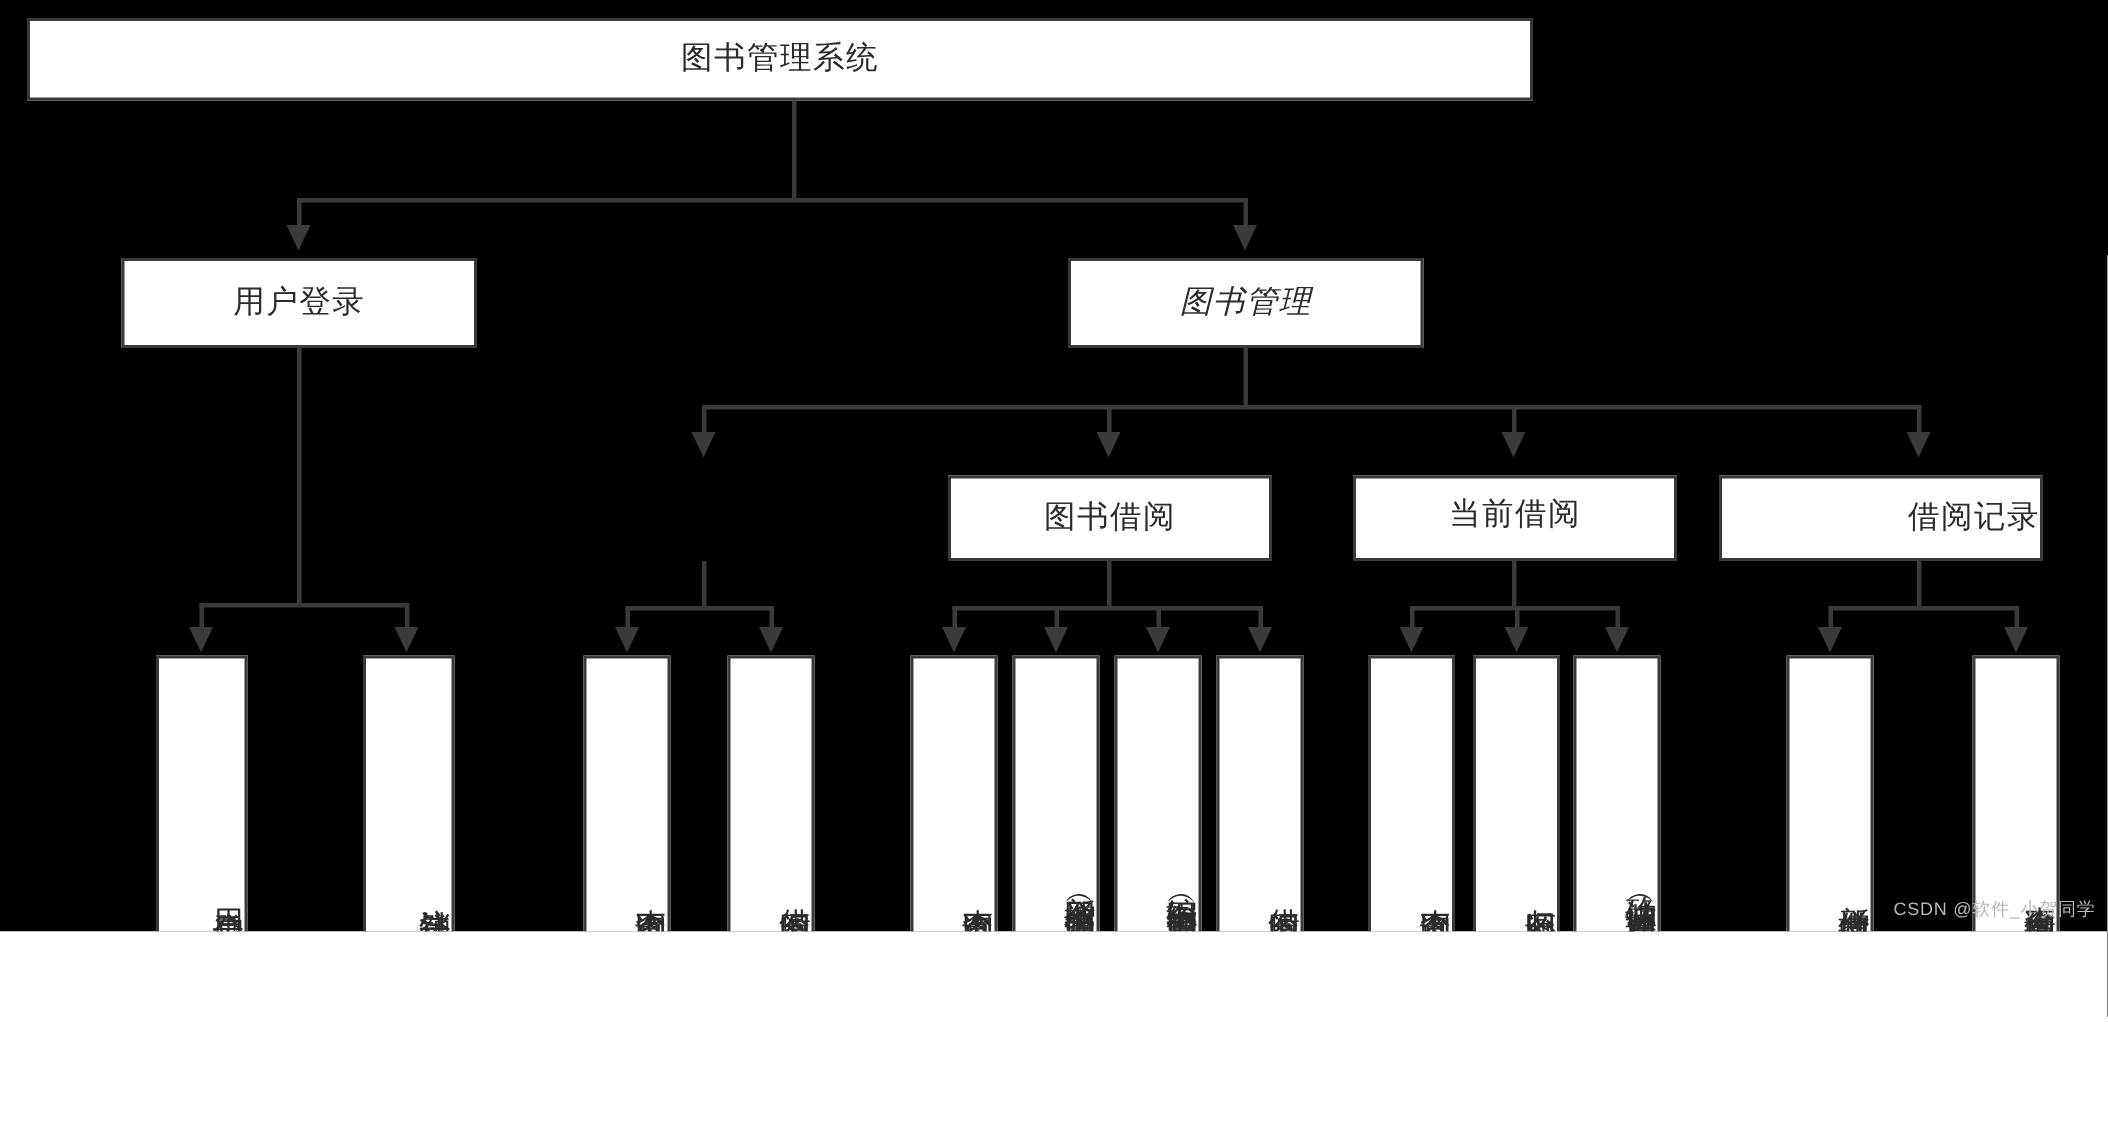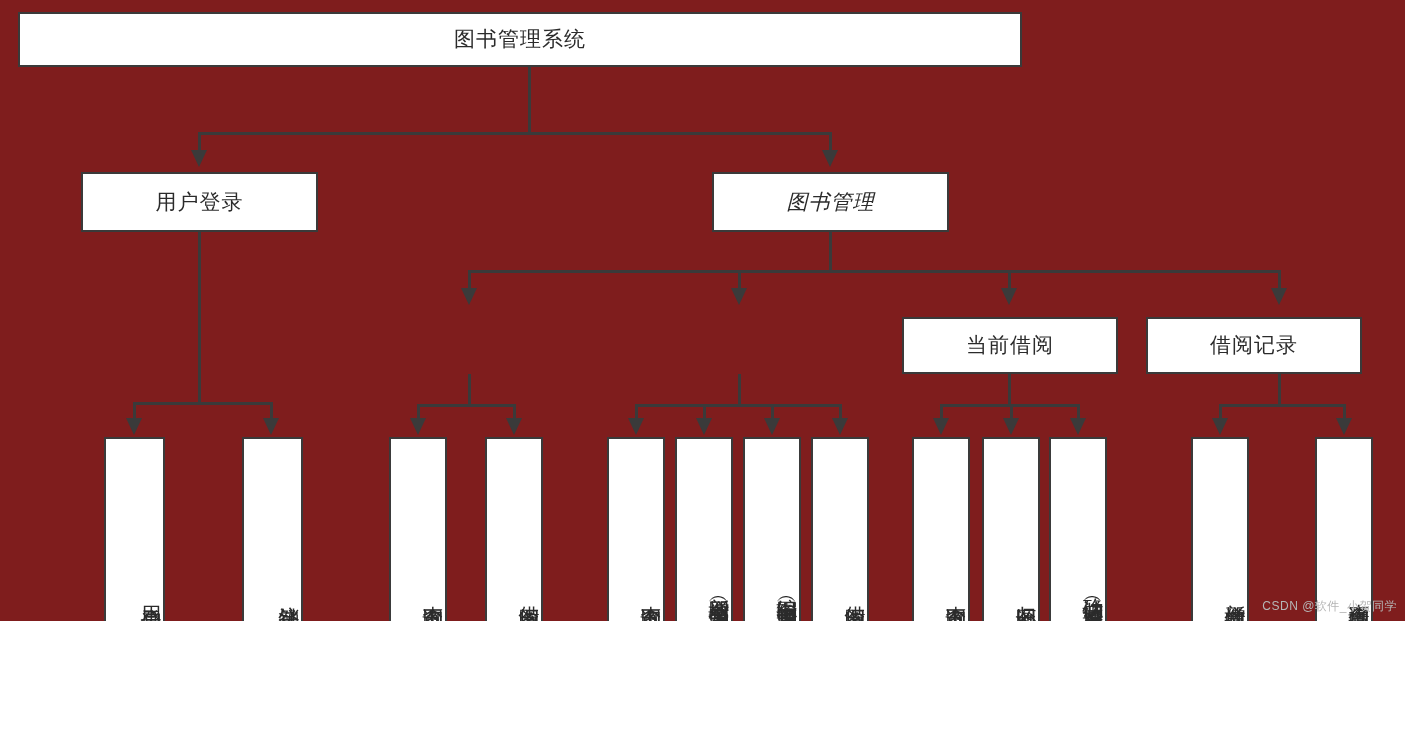--- a/index.html
+++ b/index.html
@@ -4,21 +4,21 @@
 <style>
   html, body {
     margin: 0;
     padding: 0;
     background: #ffffff;
   }
   #canvas {
     position: relative;
     width: 1405px;
     height: 621px;
-    background: #7f1d1d;
+    background: #000000;
     font-family: "Liberation Sans", "DejaVu Sans", sans-serif;
     overflow: hidden;
   }
   .node {
     position: absolute;
     box-sizing: border-box;
     border: 2.5px solid #3a3a3a;
     background: #ffffff;
     display: flex;
     align-items: center;
@@ -104,24 +104,27 @@
   <div class="conn hline" style="left:468px; top:270px; width:812px;"></div>
   <div class="conn vline" style="left:468px; top:270px; height:20px;"></div>
   <div class="arrow" style="left:461px; top:288px;"></div>
   <div class="conn vline" style="left:738px; top:270px; height:20px;"></div>
   <div class="arrow" style="left:731px; top:288px;"></div>
   <div class="conn vline" style="left:1008px; top:270px; height:20px;"></div>
   <div class="arrow" style="left:1001px; top:288px;"></div>
   <div class="conn vline" style="left:1278px; top:270px; height:20px;"></div>
   <div class="arrow" style="left:1271px; top:288px;"></div>
 
-  <div class="node horizontal" style="left:902px; top:317px; width:216px; height:57px;">
+  <div class="node horizontal" style="left:632px; top:317px; width:216px; height:57px;">
+    <span class="node-label">图书借阅</span>
+  </div>
+  <div class="node horizontal" style="left:902px; top:317px; width:216px; height:57px;font-family:Liberation Mono, monospace;">
     <span class="node-label">当前借阅</span>
   </div>
-  <div class="node horizontal" style="left:1146px; top:317px; width:216px; height:57px;">
+  <div class="node horizontal" style="left:1146px; top:317px; width:216px; height:57px;justify-content:flex-end;">
     <span class="node-label">借阅记录</span>
   </div>
 
   <div class="conn vline" style="left:468px; top:374px; height:32px;"></div>
   <div class="conn hline" style="left:417px; top:404px; width:98px;"></div>
   <div class="conn vline" style="left:417px; top:404px; height:16px;"></div>
   <div class="arrow" style="left:410px; top:418px;"></div>
   <div class="conn vline" style="left:513px; top:404px; height:16px;"></div>
   <div class="arrow" style="left:506px; top:418px;"></div>
 

